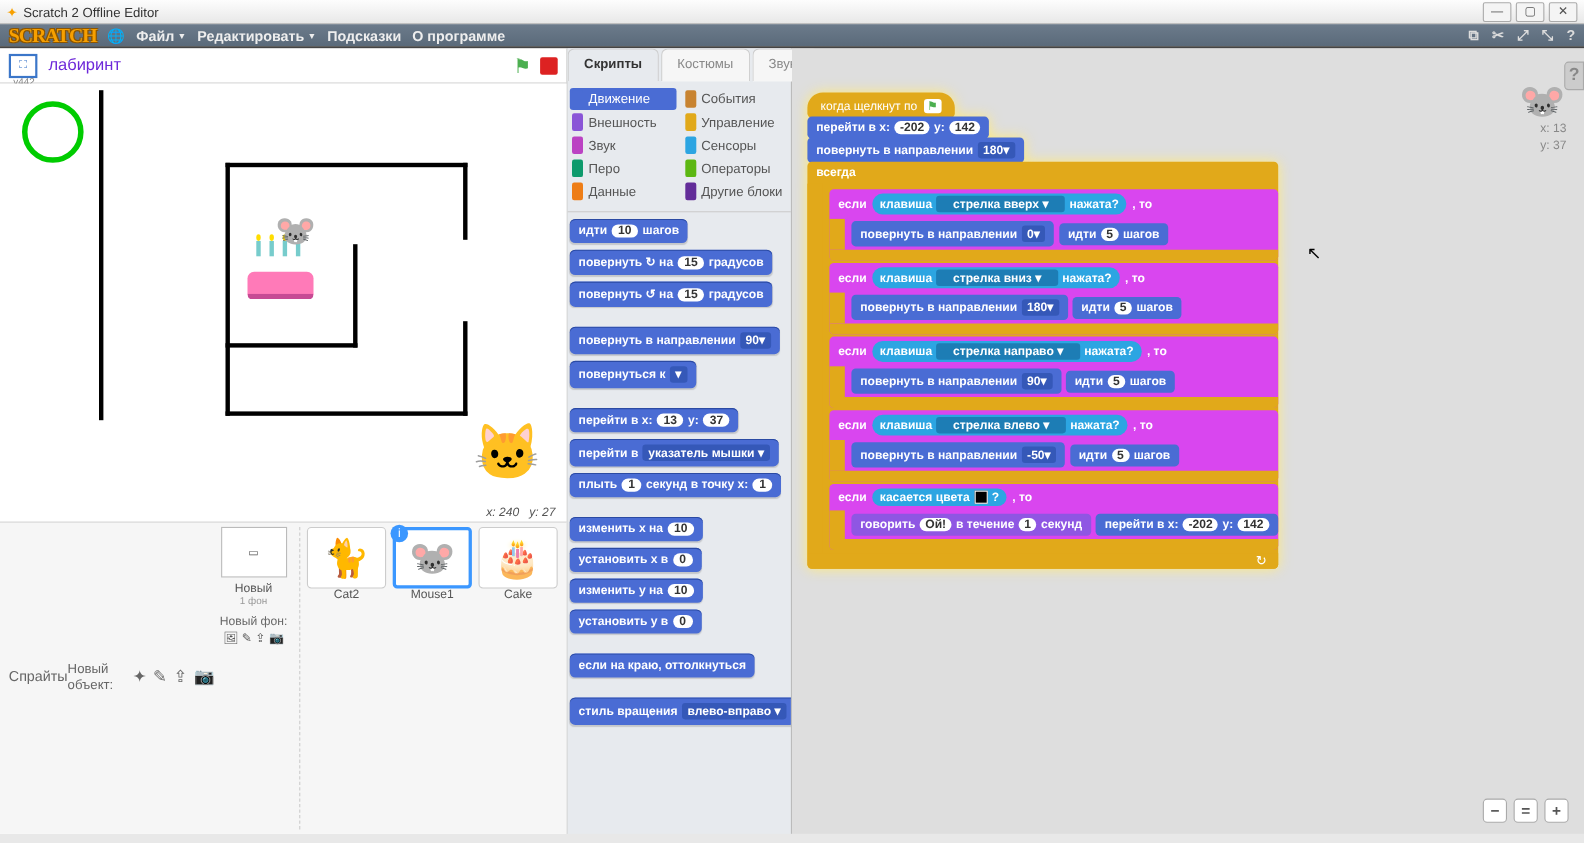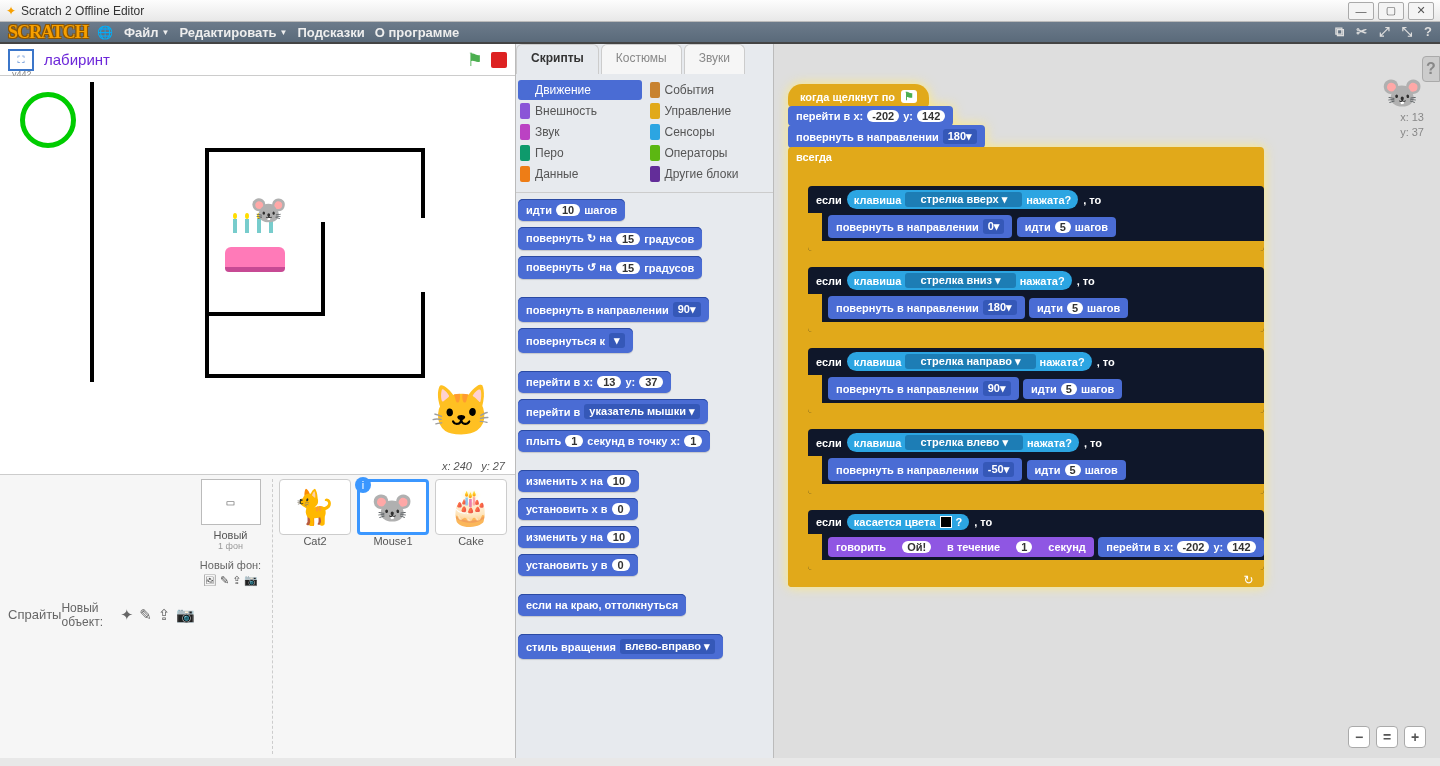--- a/index.html
+++ b/index.html
@@ -46,21 +46,21 @@
 .sprites-body{display:flex;gap:6px}
 .stage-thumb-col{width:78px;text-align:center;font-size:11px;color:#555;border-right:1px dashed #ccc;padding-right:6px}
 .stage-thumb{width:60px;height:46px;border:1px solid #bbb;background:#fff;margin:0 auto 4px;display:flex;align-items:center;justify-content:center;font-size:10px}
 .sprite-item{width:72px;text-align:center;font-size:11px;color:#555}
 .sprite-item .thumb{width:72px;height:56px;border:1px solid #ccc;background:#fff;display:flex;align-items:center;justify-content:center;font-size:34px;border-radius:4px}
 .sprite-item.selected .thumb{border:3px solid #3b97ff}
 .sprite-item.selected .info-badge{position:absolute;width:16px;height:16px;background:#3b97ff;color:#fff;border-radius:50%;font-size:11px;display:flex;align-items:center;justify-content:center;margin-left:-2px;margin-top:-2px}
 .new-backdrop{font-size:11px;color:#666;margin-top:8px}
 
 
-.mid { width: 258px; background:#e7eaee; border-right:1px solid #bbb; display:flex; flex-direction:column; }
+.mid { width: 204px; background:#e7eaee; border-right:1px solid #bbb; display:flex; flex-direction:column; }
 .tabs{display:flex;height:30px;background:#e7eaee}
 .tab{flex:0 0 auto;padding:6px 14px;font-size:12px;color:#888;border:1px solid #ccc;border-bottom:none;background:#f6f6f6;border-radius:6px 6px 0 0;margin-right:2px;cursor:pointer}
 .tab.active{color:#333;background:#e7eaee;font-weight:bold}
 .categories{padding:6px 2px 8px 2px;border-bottom:1px solid #ccc}
 .cat-grid{display:grid;grid-template-columns:1fr 1fr;gap:1px 6px}
 .cat{display:flex;align-items:center;font-size:12px;color:#555;padding:2px 2px;cursor:pointer;border-radius:3px}
 .cat .sw{width:10px;height:16px;margin-right:5px;border-radius:2px}
 .cat.active{background:#4a6cd4;color:#fff}
 .palette{flex:1;overflow:hidden;padding:6px 2px 6px 2px}
 .blk{background:#4a6cd4;color:#fff;font-size:11px;font-weight:bold;border-radius:5px;padding:5px 8px;margin-bottom:6px;display:inline-flex;align-items:center;gap:4px;white-space:nowrap;box-shadow:0 1px 0 #2b4aa3 inset,0 1px 1px rgba(0,0,0,.15)}
@@ -71,37 +71,37 @@
 
 .right{flex:1;background:#dedede;position:relative;overflow:hidden}
 .right .help-tab{position:absolute;right:0;top:12px;width:18px;height:26px;background:#ccc;border-radius:4px 0 0 4px;display:flex;align-items:center;justify-content:center;color:#888;border:1px solid #aaa;font-weight:bold;cursor:pointer}
 .right .sprite-indicator{position:absolute;right:16px;top:28px;font-size:34px;color:#aaa}
 .right .coords-ind{position:absolute;right:16px;top:66px;font-size:11px;color:#888;text-align:right;line-height:1.4}
 .right .zoom{position:absolute;right:14px;bottom:10px;display:flex;gap:6px}
 .right .zoom span{width:22px;height:22px;background:#fff;border:1px solid #aaa;border-radius:4px;display:flex;align-items:center;justify-content:center;font-size:14px;font-weight:bold;color:#555;cursor:pointer}
 .cursor-arrow{position:absolute;left:468px;top:176px;font-size:16px;color:#000}
 
 .script{position:absolute;left:14px;top:40px;filter:drop-shadow(0 0 6px #ffea7a)}
-.hat{background:#e1a91a;color:#fff;font-size:11px;font-weight:bold;border-radius:14px 14px 4px 4px;padding:6px 12px 4px;display:inline-flex;align-items:center;gap:6px}
+.hat{background:#e1a91a;color:#fff;font-size:11px;font-weight:normal;border-radius:14px 14px 4px 4px;padding:6px 12px 4px;display:inline-flex;align-items:center;gap:6px}
 .hat .flag-ic{color:#4caf50;background:#fff;border-radius:3px;padding:0 3px}
 .stack{display:flex;flex-direction:column;align-items:flex-start}
 .b-blue{background:#4a6cd4;color:#fff;font-size:11px;font-weight:bold;border-radius:4px;padding:4px 8px;margin-top:-1px;display:inline-flex;align-items:center;gap:4px}
 .b-blue .pill{background:#fff;color:#333;border-radius:8px;padding:0 5px;min-width:16px;text-align:center}
 .b-blue .drop{background:#3558b8;border-radius:3px;padding:1px 5px}
-.b-purple{background:#8f56e3;color:#fff;font-size:11px;font-weight:bold;border-radius:4px;padding:4px 8px;display:inline-flex;align-items:center;gap:16px}
+.b-purple{background:#8f56e3;color:#fff;font-size:11px;font-weight:bold;border-radius:4px;padding:4px 8px;display:inline-flex;align-items:center;gap:4px}
 .b-purple .pill{background:#fff;color:#333;border-radius:8px;padding:0 5px}
 .c-orange{background:#e1a91a;border-radius:4px;margin-top:-1px;padding:0}
 .c-head{color:#fff;font-size:11px;font-weight:bold;padding:4px 8px;display:flex;align-items:center;gap:5px}
 .c-body{margin-left:14px;background:transparent;padding:3px 0 3px 0;border-left:14px solid #e1a91a;margin-left:0;padding-left:6px}
 .c-foot{height:14px;background:#e1a91a;border-radius:0 0 4px 4px;display:flex;align-items:center;justify-content:flex-end;padding-right:10px;color:#fff}
 .c-foot.forever::after{content:"↻";font-size:12px}
 .sense{background:#2ca5e2;color:#fff;border-radius:10px;padding:2px 7px;display:inline-flex;align-items:center;gap:4px}
 .sense .drop{background:#1d7db5;border-radius:3px;padding:1px 15px}
 .sense .colorbox{width:12px;height:12px;background:#000;border:1px solid #fff}
-.if-wrap{background:#0f172a;border-radius:4px;margin-top:16px}
+.if-wrap{background:#d946ef;border-radius:4px;margin-top:2px}
 .if-head{display:flex;align-items:center;gap:5px;padding:4px 8px;color:#fff;font-size:11px;font-weight:bold}
 .if-body{border-left:14px solid #e1a91a;padding:3px 0 3px 6px}
 .if-foot{height:10px;background:#e1a91a;border-radius:0 0 4px 4px}
 </style>
 </head>
 <body>
 
 <div class="titlebar">
   <span style="color:#f7a000;margin-right:5px">✦</span>
   <span>Scratch 2 Offline Editor</span>

